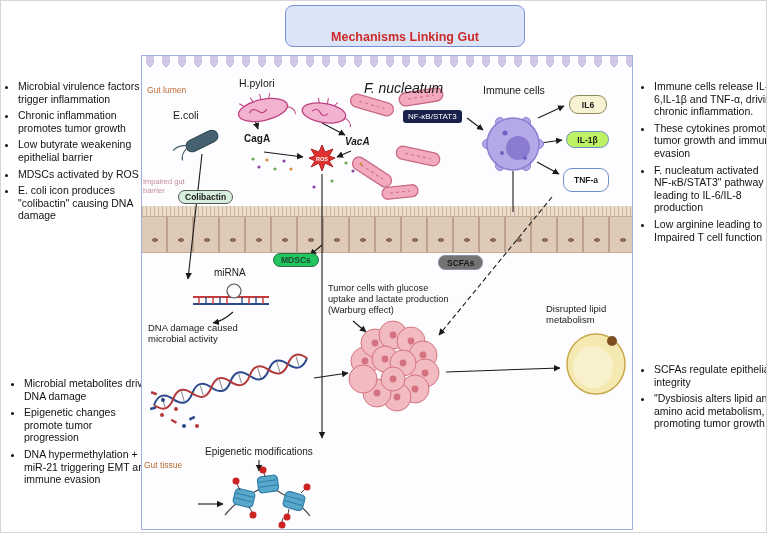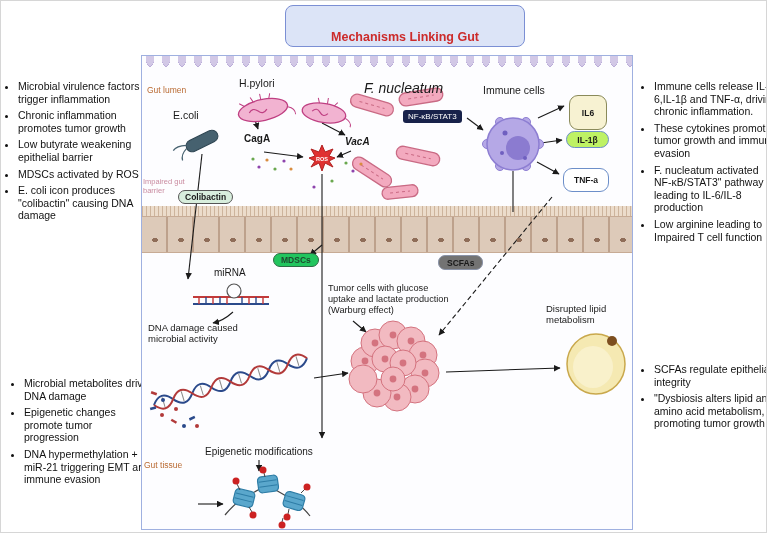--- a/index.html
+++ b/index.html
@@ -311,17 +311,17 @@
   <div class="lbl" style="left:213px; top:266px; font-size:10px;text-align:center;">miRNA</div>
   <div class="lbl" style="left:147px; top:321px; font-size:9.5px; width:112px; line-height:1.2;">DNA damage caused microbial activity</div>
   <div class="lbl" style="left:327px; top:282px; font-size:9.2px; width:122px; line-height:1.2;">Tumor cells with glucose uptake and lactate production (Warburg effect)</div>
   <div class="lbl" style="left:545px; top:302px; font-size:9.5px; width:82px; line-height:1.2;">Disrupted lipid metabolism</div>
   <div class="lbl" style="left:204px; top:445px; font-size:10px;">Epigenetic modifications</div>
 
   <div class="badge" style="left:177px; top:189px; padding:1px 6px; background:#d8eedd; border:1px solid #555; border-radius:7px; font-size:8.5px;">Colibactin</div>
   <div class="badge" style="left:272px; top:252px; padding:1px 7px; background:#22c55e; border:1px solid #2f6b45; border-radius:7px; font-size:8.5px; color:#1e4a30;">MDSCs</div>
   <div class="badge" style="left:437px; top:254px; padding:1.5px 8px; background:#737373; border:1px solid #8a93a8; border-radius:7px; font-size:8.5px;">SCFAs</div>
   <div class="badge" style="left:402px; top:109px; padding:2px 5px; background:#18224a; color:#ffffff; border-radius:3px; font-size:8px; font-weight:normal;">NF-κB/STAT3</div>
-  <div class="badge pill" style="left:568px; top:94px; width:38px; height:35px; background:#f7f2d2; border:1.2px solid #8a8a5a; font-size:8.5px;">IL6</div>
+  <div class="badge pill" style="left:568px; top:94px; width:38px; height:19px; background:#f7f2d2; border:1.2px solid #8a8a5a; font-size:8.5px;">IL6</div>
   <div class="badge pill" style="left:565px; top:130px; width:43px; height:17px; background:#bef264; border:1.2px solid #6d8fc9; font-size:8.5px;">IL-1β</div>
   <div class="badge pill" style="left:562px; top:167px; width:46px; height:24px; background:#ffffff; border:1.2px solid #6d8fc9; font-size:8.5px;">TNF-a</div>
 
 </div>
 
 </body></html>

